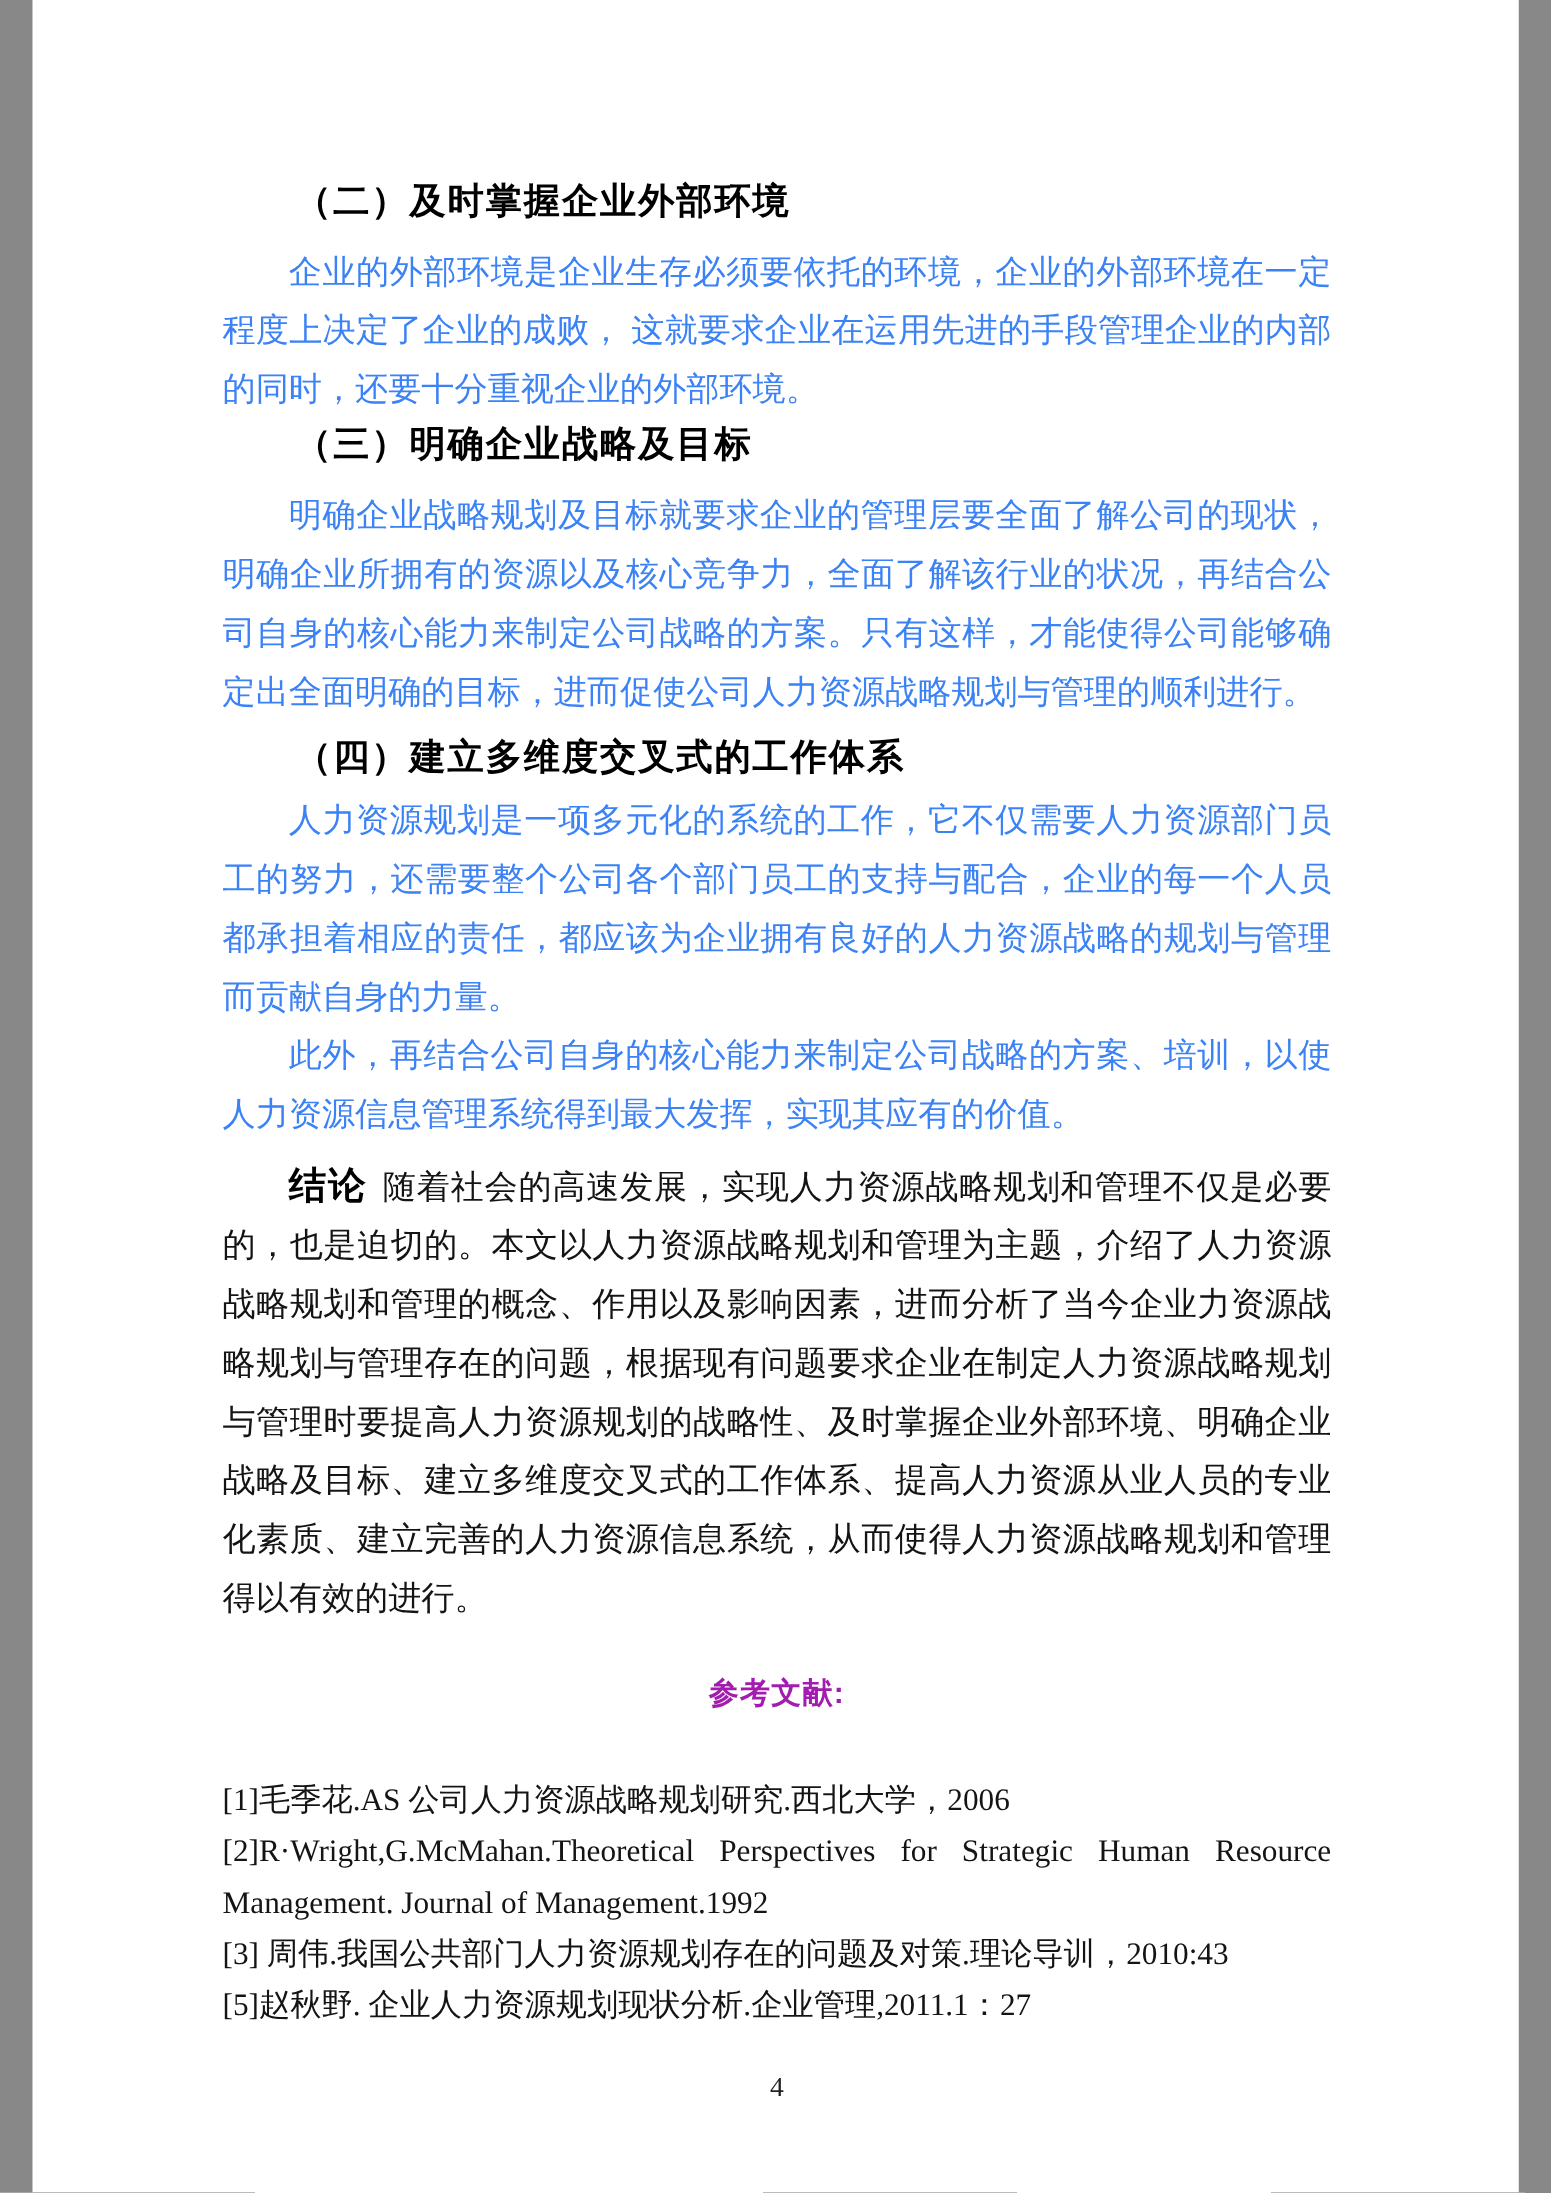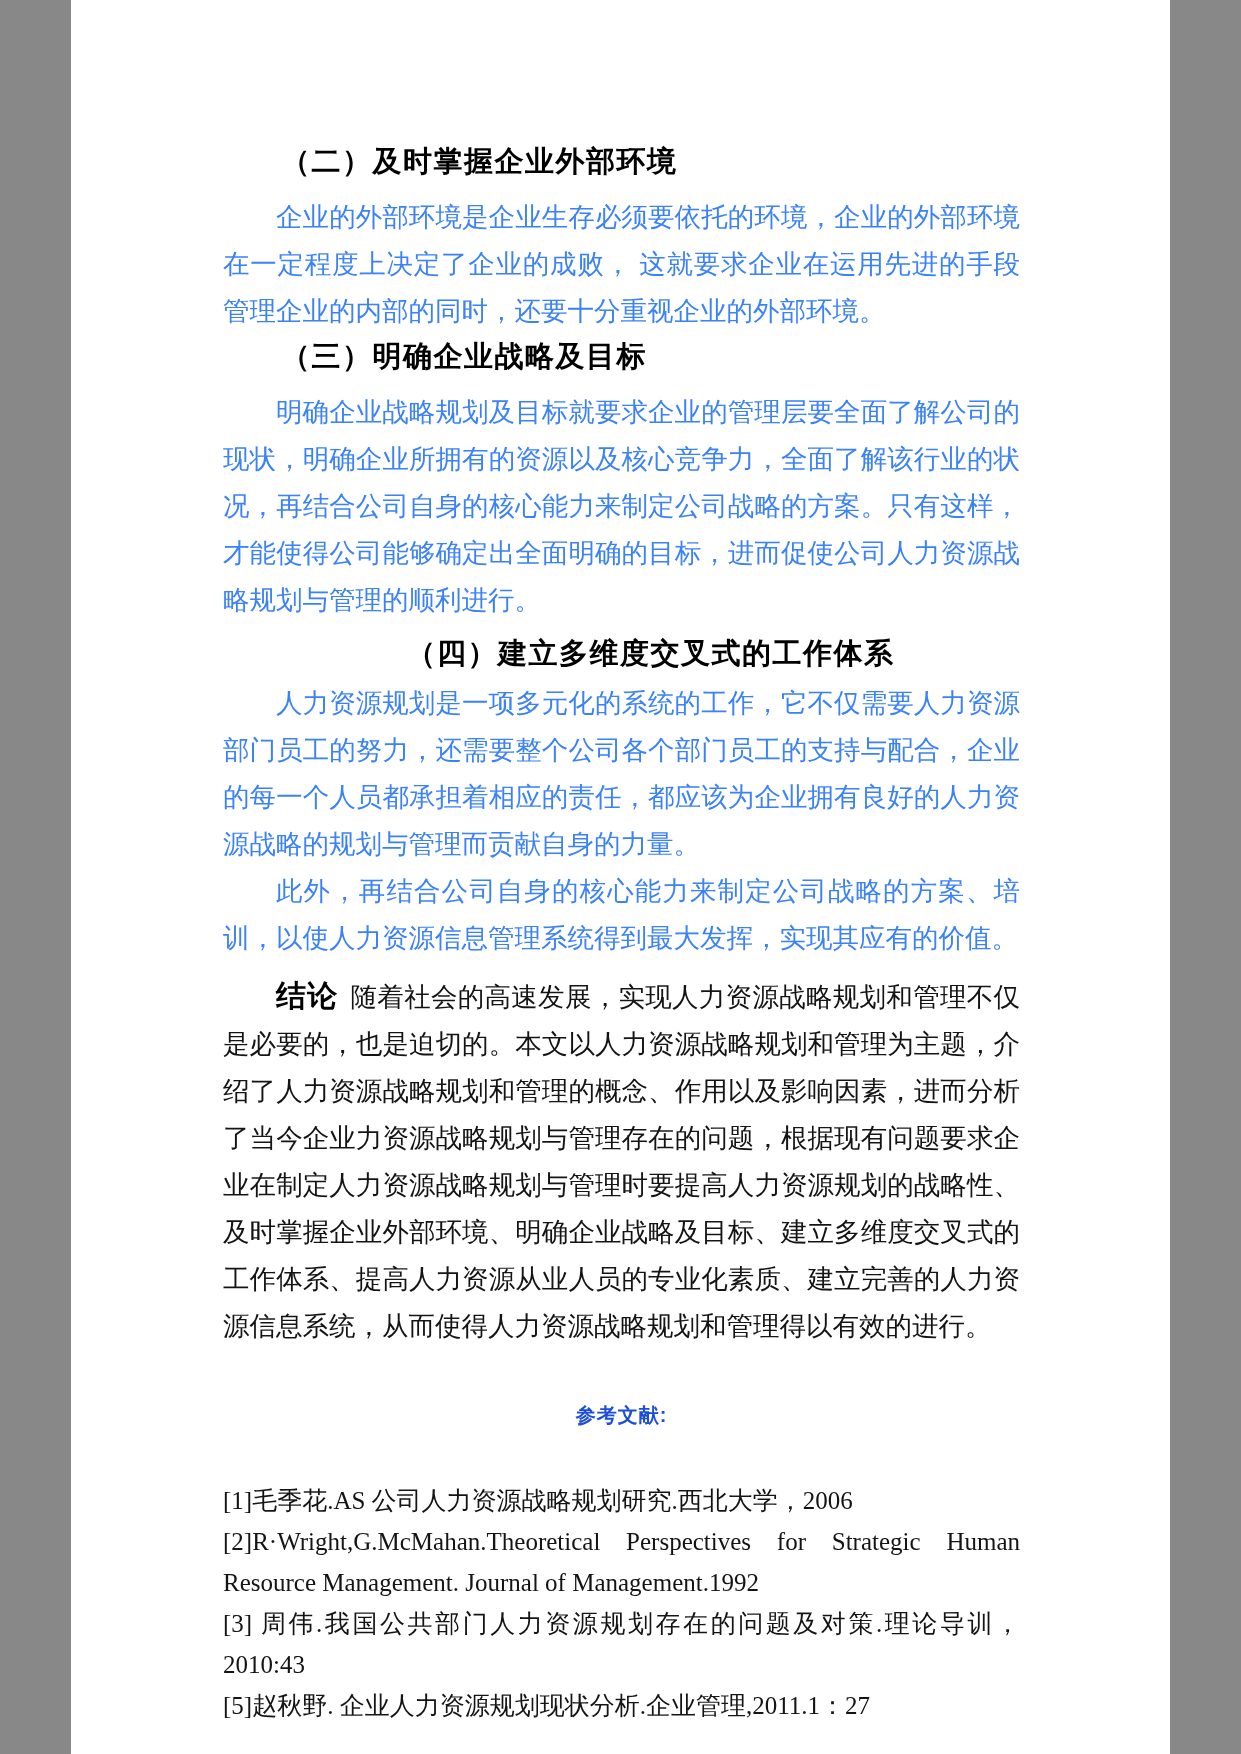--- a/index.html
+++ b/index.html
@@ -2,21 +2,21 @@
 <html><head>
 <meta charset="utf-8">
 <style>
   html, body {
     margin: 0;
     padding: 0;
     background: #888;
   }
   .page {
     position: relative;
-    width: 1099px;
+    width: 1189px;
     height: 1754px;
     margin: 0 auto;
     background: #ffffff;
     color: #111111;
     font-family: "Liberation Serif", "DejaVu Serif", serif;
     overflow: hidden;
     box-sizing: border-box;
   }
   .content {
     padding: 140px 150px 0 152px;
@@ -25,21 +25,21 @@
   .section-heading {
     font-family: "Liberation Sans", "DejaVu Sans", sans-serif;
     font-weight: bold;
     font-size: 29px;
     line-height: 42px;
     color: #000;
     margin: 0 0 12px 58px;
     letter-spacing: 1.5px;
   }
   .sec-3 .section-heading { }
-  .sec-4 .section-heading { margin-top: 8px; margin-bottom: 6px; text-align: center; }
+  .sec-4 .section-heading { margin-top: 8px; margin-bottom: 6px; }
   .body-para {
     font-size: 26.5px;
     line-height: 47px;
     text-align: justify;
     text-justify: inter-ideograph;
     text-indent: 2em;
     margin: 0;
     color: #3b82f6;
   }
   .conclusion-para {
@@ -54,25 +54,25 @@
     font-family: "Liberation Sans", "DejaVu Sans", sans-serif;
     font-weight: bold;
     font-size: 30px;
     color: #000;
     letter-spacing: 1px;
     margin-right: 12px;
   }
   .ref-heading {
     font-family: "Liberation Sans", "DejaVu Sans", sans-serif;
     font-weight: bold;
-    font-size: 20px;
+    font-size: 24px;
     line-height: 30px;
     text-align: center;
-    color: #1d4ed8;
-    margin: 50px 0 0 0;
+    color: #a21caf;
+    margin: 38px 0 0 0;
     letter-spacing: 1px;
   }
   .references {
     margin-top: 50px;
   }
   .ref-item {
     font-size: 25px;
     line-height: 41px;
     text-align: justify;
     margin: 0;

